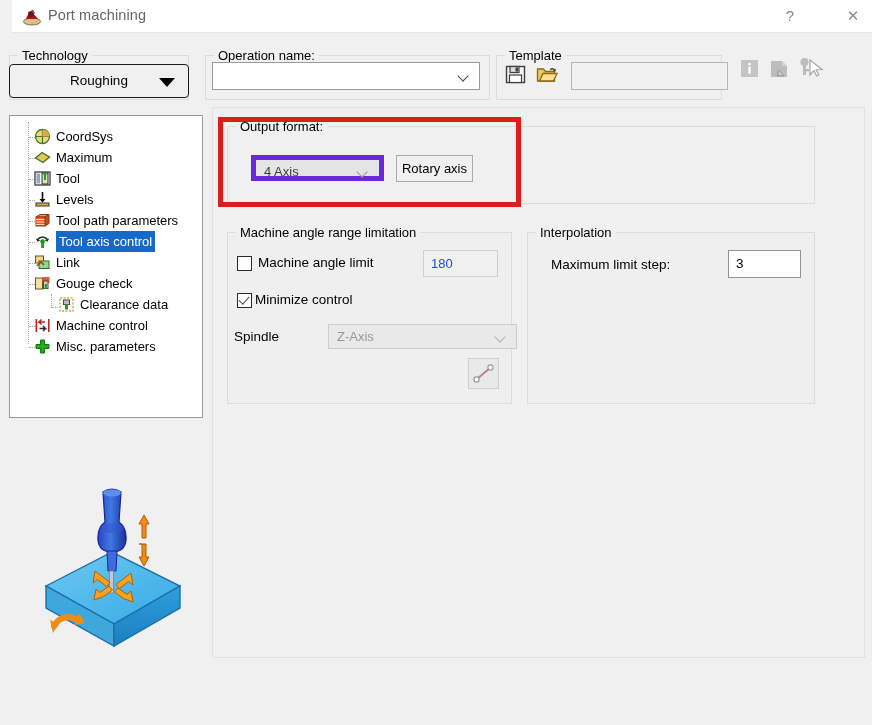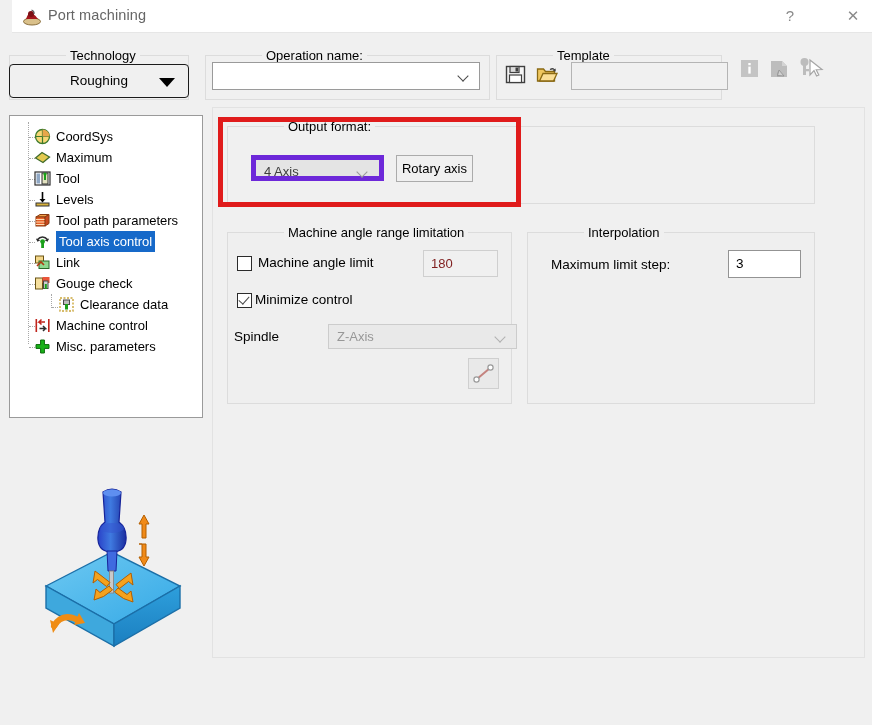--- a/index.html
+++ b/index.html
@@ -36,21 +36,21 @@
 
   
   .group {
     position:absolute;
     border:1px solid #dcdcdc;
     background:transparent;
   }
   .group > .glabel {
     position:absolute; top:-8px; left:8px;
     background:#f0f0f0; padding:0 4px;
-    font-size:13px; color:#000; white-space:nowrap;margin-left:48px;
+    font-size:13px; color:#000; white-space:nowrap;
   }
 
   
   #grp-technology { left:9px; top:55px; width:180px; height:45px; }
   #tech-combo {
     position:absolute; left:9px; top:64px; width:180px; height:34px;
     background:#f0f0f0;
     border:1px solid #1b1b1b; border-radius:4px;
     line-height:32px; text-align:center; font-size:13.5px;
   }
@@ -164,21 +164,21 @@
   .cbox .tick {
     position:absolute; left:3px; top:0px; width:6px; height:10px;
     border-right:1.8px solid #4a4a4a; border-bottom:1.8px solid #4a4a4a;
     transform:rotate(42deg);
   }
   #cb-anglelimit { left:237px; top:256px; }
   #lbl-anglelimit { position:absolute; left:258px; top:255px; font-size:13.5px; }
   #fld-anglelimit {
     position:absolute; left:423px; top:250px; width:75px; height:27px;
     background:#f0f0f0; border:1px solid #cfcfcf;
-    font-size:13px; color:#7f1d1d; line-height:25px; padding-left:7px;
+    font-size:13px; color:#1d4ed8; line-height:25px; padding-left:7px;
   }
   #cb-mintilt { left:237px; top:293px; }
   #lbl-mintilt { position:absolute; left:255px; top:292px; font-size:13.5px; }
   #lbl-spindle { position:absolute; left:234px; top:329px; font-size:13.5px; }
   #spindle-combo {
     position:absolute; left:328px; top:324px; width:189px; height:25px;
     background:#e9e9e9; border:1px solid #cccccc;
     line-height:23px; padding-left:8px; font-size:13px; color:#979797;
   }
   #spindle-chev { right:9px; top:7px; }

